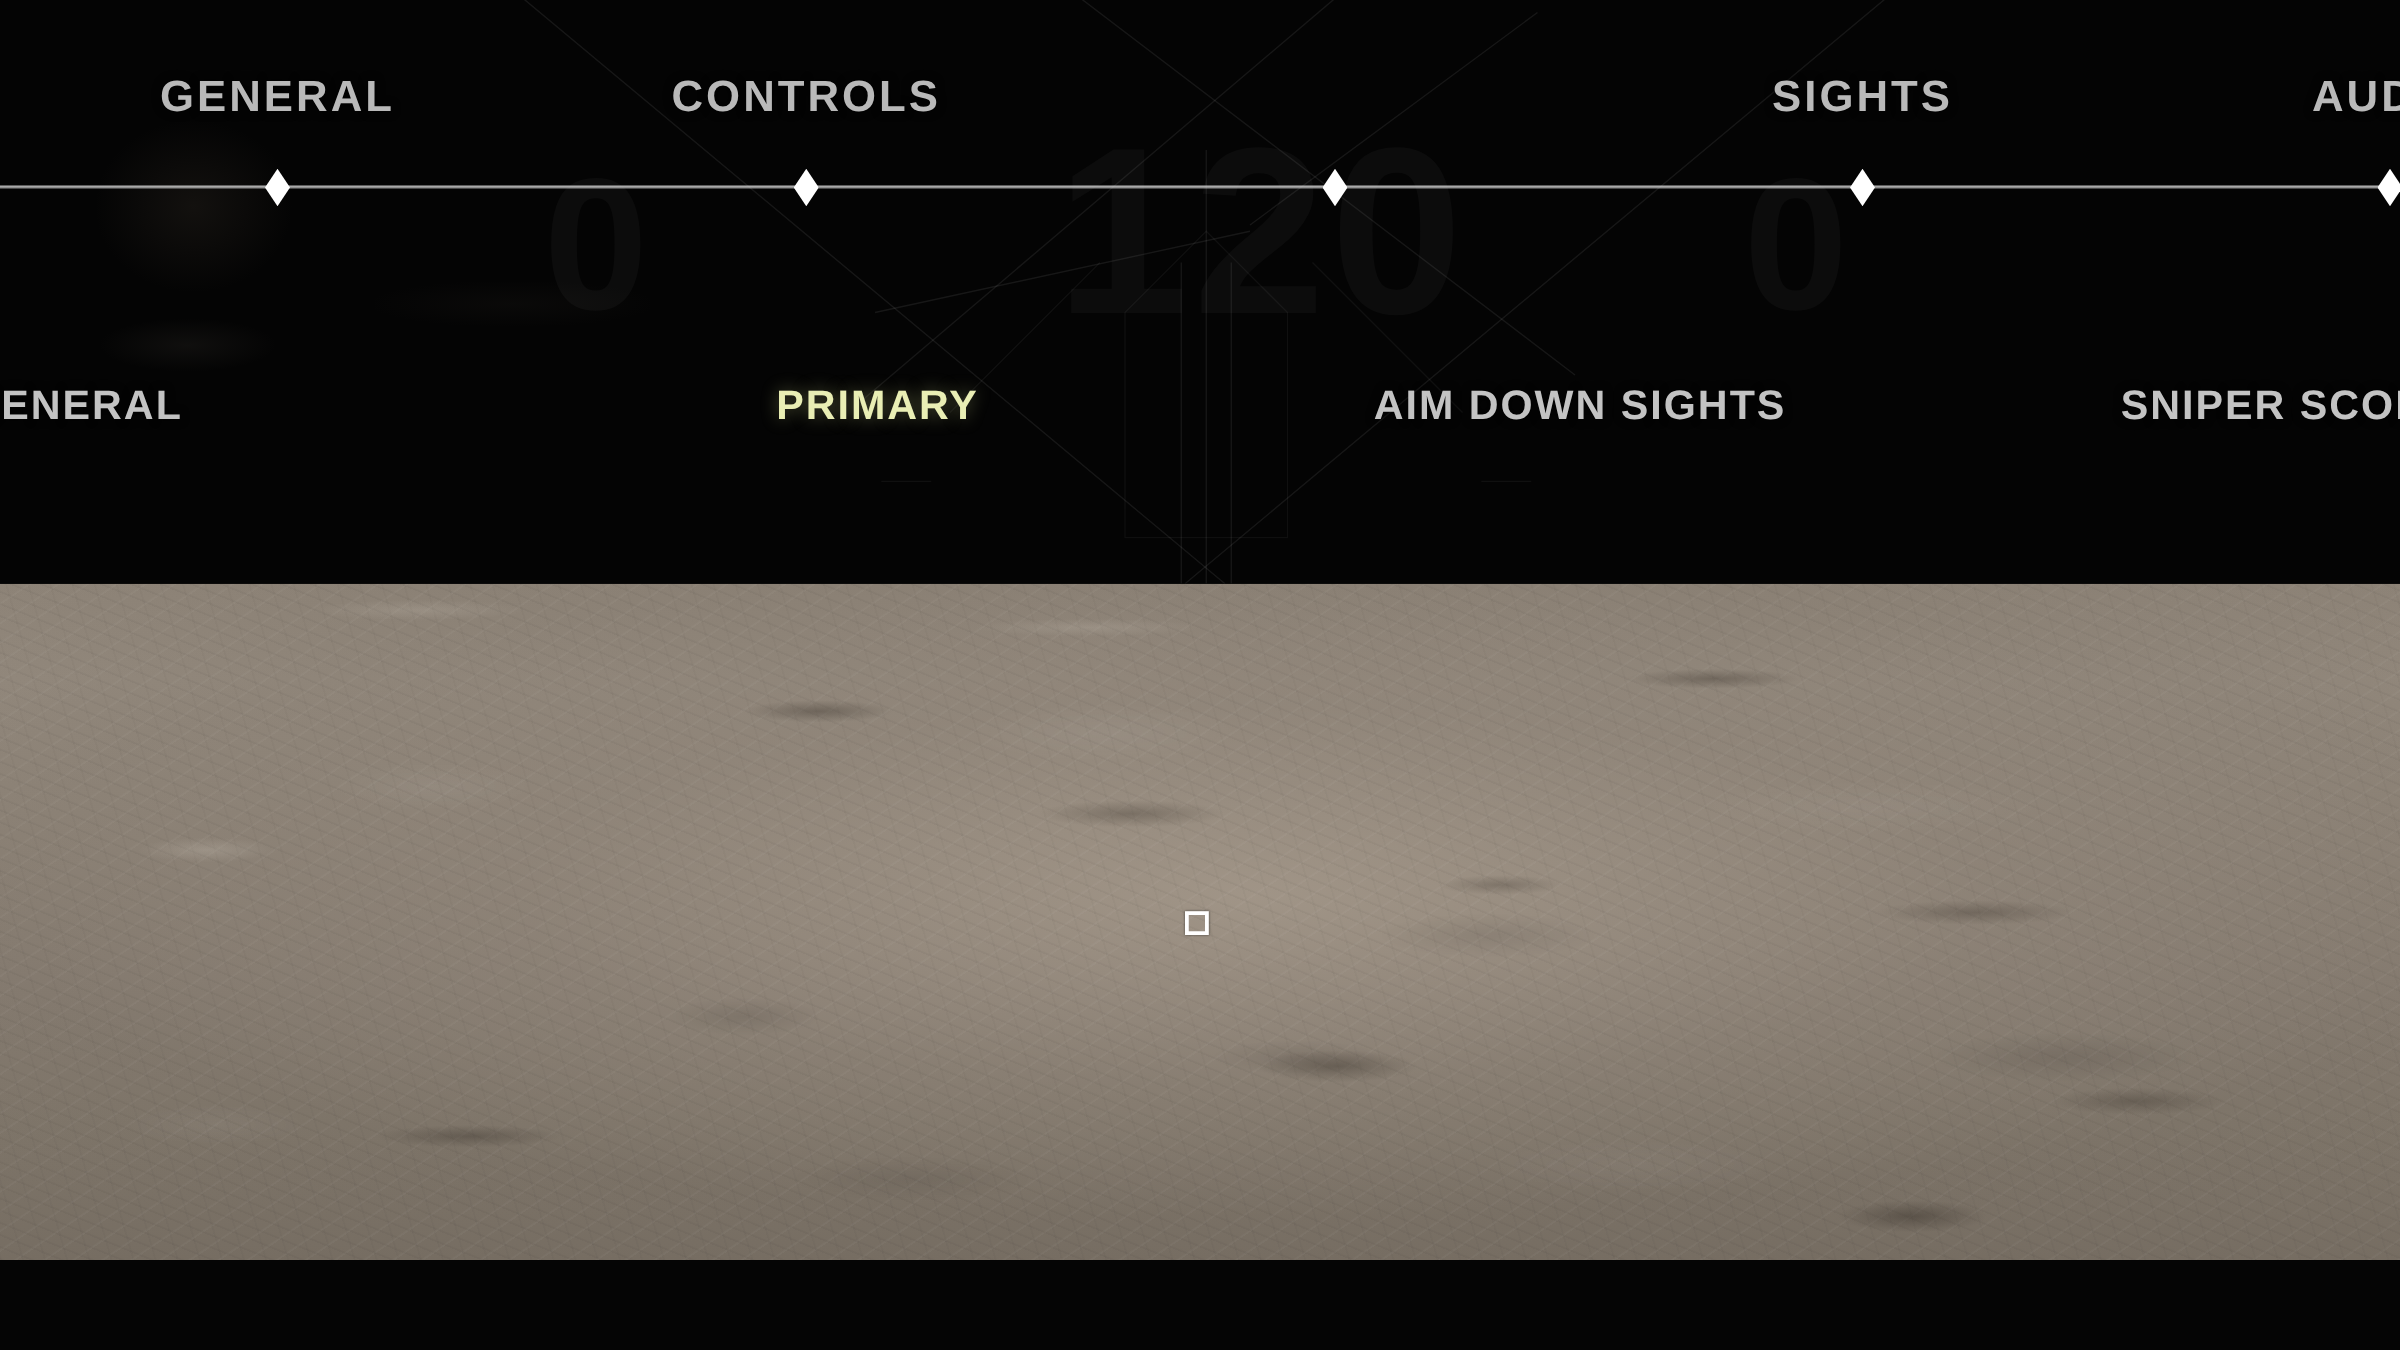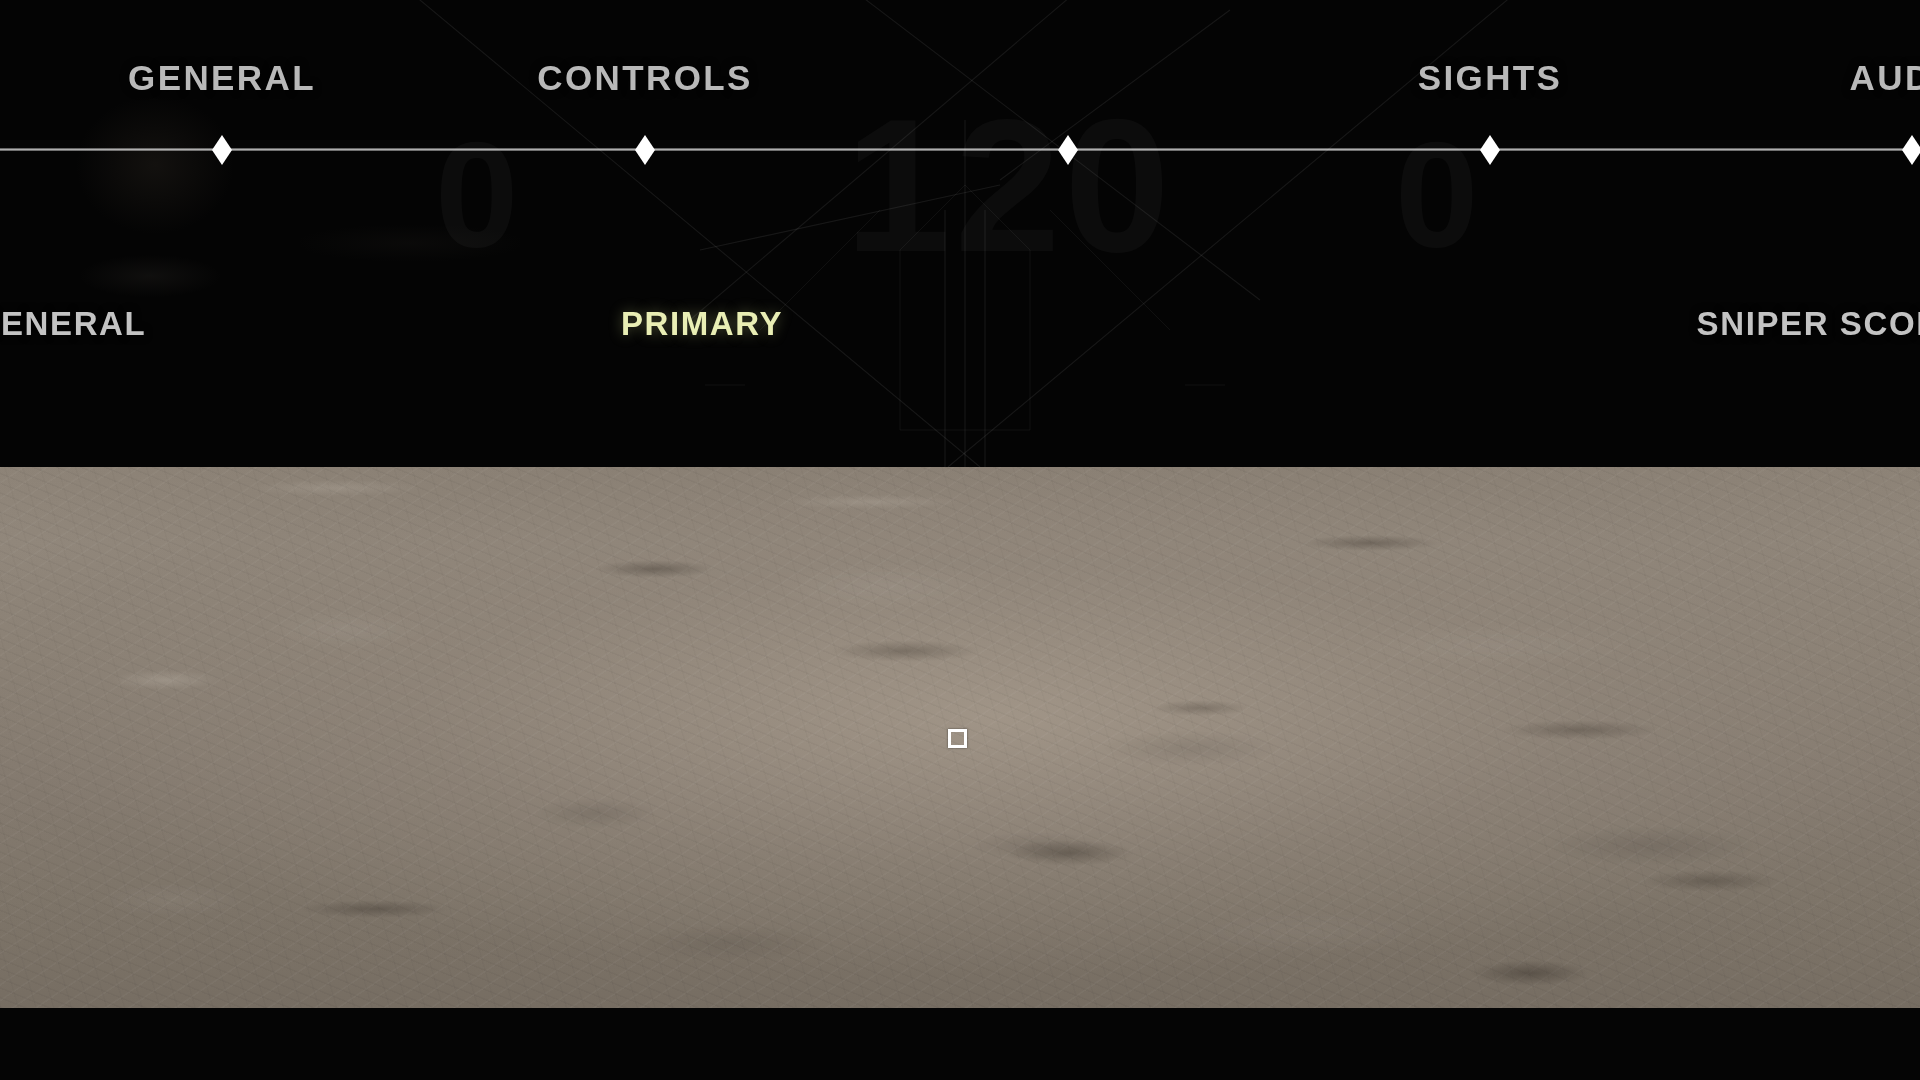--- a/index.html
+++ b/index.html
@@ -244,17 +244,18 @@
       <div class="tab-marker" style="left:222px;"></div>
       <div class="tab-marker" style="left:645px;"></div>
       <div class="tab-marker" style="left:1068px;"></div>
       <div class="tab-marker" style="left:1490px;"></div>
       <div class="tab-marker" style="left:1912px;"></div>
     </div>
 
     <div id="tabbar-secondary">
       <div class="subtab-label" style="left:60px;">GENERAL</div>
       <div class="subtab-label active" style="left:658px;margin-left:44px;">PRIMARY</div>
+      <div class="subtab-label" style="left:1264px;">AIM DOWN SIGHTS</div>
       <div class="subtab-label" style="left:1830px;">SNIPER SCOPE</div>
     </div>
 
   </div>
 </div>
 
 </body></html>

